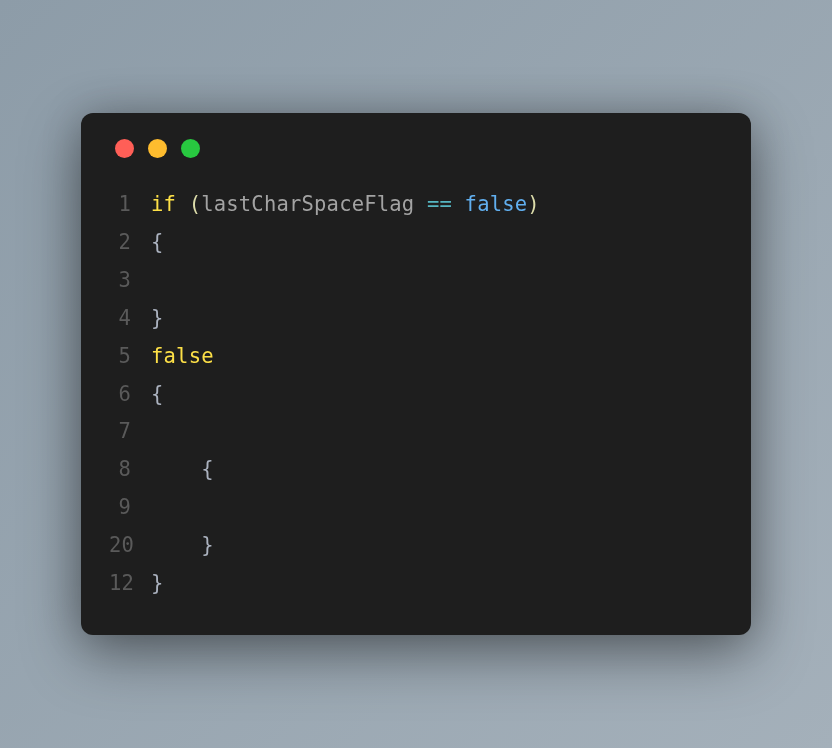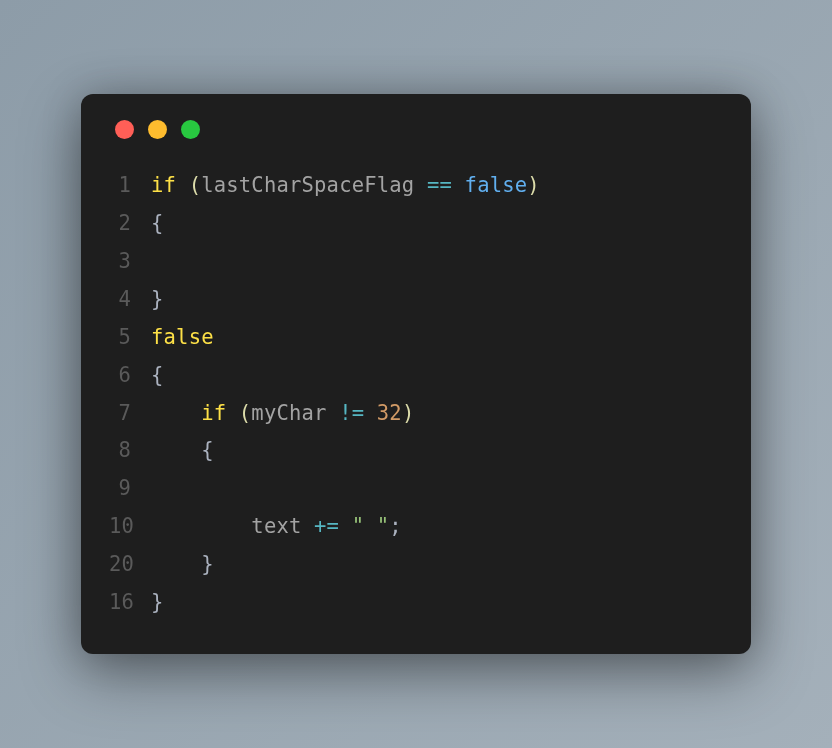--- a/index.html
+++ b/index.html
@@ -76,20 +76,19 @@
     <div class="traffic-light tl-yellow"></div>
     <div class="traffic-light tl-green"></div>
   </div>
   <div class="code-area" id="code-area">
       <div class="code-line"><span class="line-number">1</span><span class="line-content"><span class="kw">if</span><span> </span><span class="paren">(</span><span class="var">lastCharSpaceFlag</span><span> </span><span class="op">==</span><span> </span><span class="bool">false</span><span class="paren">)</span></span></div>
       <div class="code-line"><span class="line-number">2</span><span class="line-content"><span class="brace">{</span></span></div>
       <div class="code-line"><span class="line-number">3</span></div>
       <div class="code-line"><span class="line-number">4</span><span class="line-content"><span class="brace">}</span></span></div>
       <div class="code-line"><span class="line-number">5</span><span class="line-content"><span class="kw">false</span></span></div>
       <div class="code-line"><span class="line-number">6</span><span class="line-content"><span class="brace">{</span></span></div>
-      <div class="code-line"><span class="line-number">7</span><span class="line-content"><span>    </span><span class="kw">if</span><span> </span><span class="paren">(</span><span class="var">myChar</span><span> </span><span class="op">!=</span><span> </span><span class="num">32</span><span class="paren">)</span></span></div>
+      <div class="code-line"><span class="line-number">7</span></div>
       <div class="code-line"><span class="line-number">8</span><span class="line-content"><span>    </span><span class="brace">{</span></span></div>
       <div class="code-line"><span class="line-number">9</span></div>
-      <div class="code-line"><span class="line-number">10</span><span class="line-content"><span>        </span><span class="var">text</span><span> </span><span class="op">+=</span><span> </span><span class="str">" "</span><span class="punct">;</span></span></div>
       <div class="code-line"><span class="line-number">20</span><span class="line-content"><span>    </span><span class="brace">}</span></span></div>
-      <div class="code-line"><span class="line-number">16</span><span class="line-content"><span class="brace">}</span></span></div>
+      <div class="code-line"><span class="line-number">12</span><span class="line-content"><span class="brace">}</span></span></div>
     </div>
 </div>
 
 </body></html>

